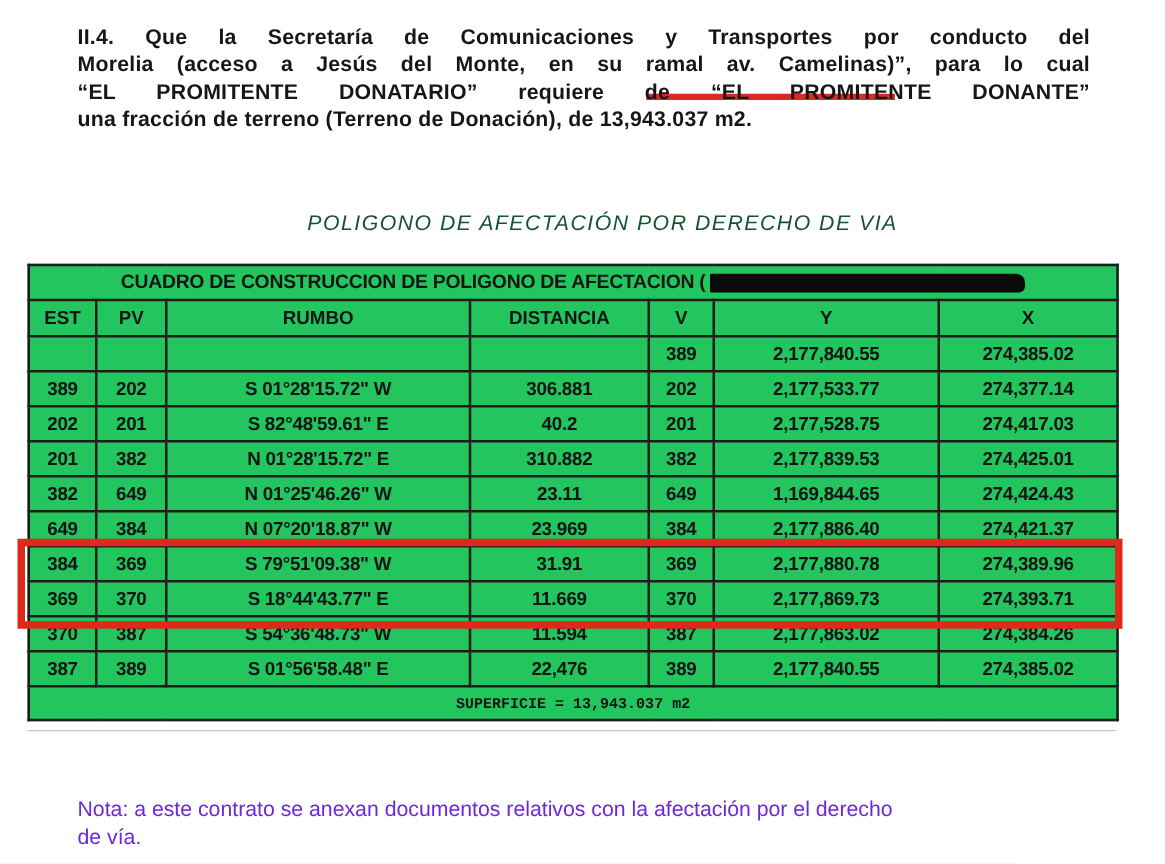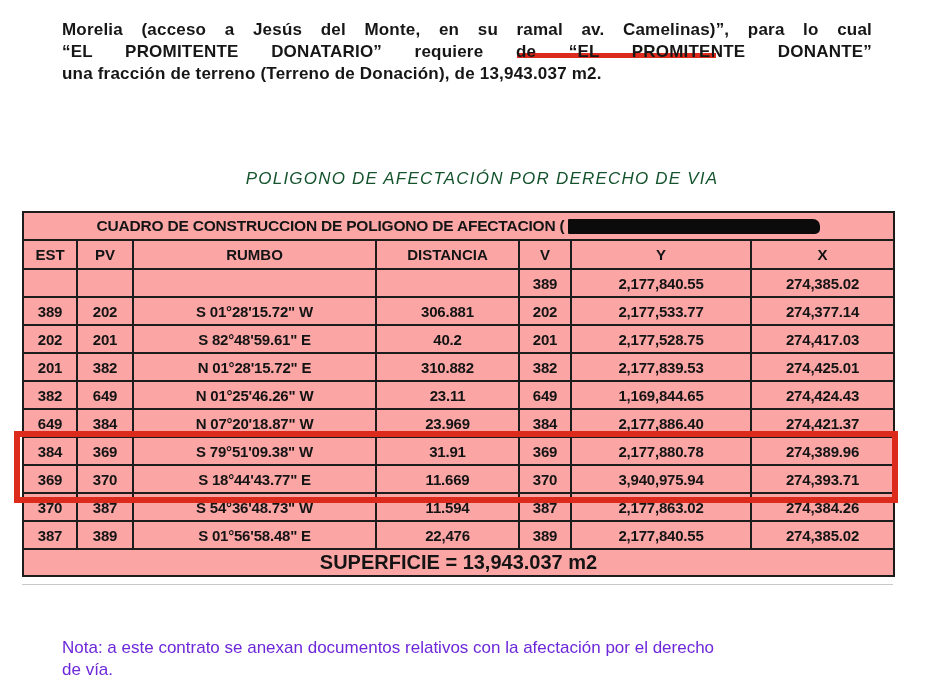--- a/index.html
+++ b/index.html
@@ -27,33 +27,33 @@
   .doc-title {
     position:absolute; top:169px; left:32px; width:900px;
     text-align:center; font-size:17px; font-weight:400;
     letter-spacing:1.2px; color:#14532d;font-style:italic;
   }
 
   
   table.survey {
     position:absolute; left:22px; top:211px;
     width:871px; border-collapse:collapse; table-layout:fixed;
-    background:#fca5a5;
+    background:#22c55e;
   }
   table.survey td, table.survey th {
     border:2px solid #1c1c1c;
     font-size:15px; text-align:center; vertical-align:middle;
     padding:0; overflow:hidden; white-space:nowrap;
   }
   tr.tbl-title-row td { height:26px; border-bottom-width:2px; }
   .tbl-title-inner { display:flex; align-items:center; justify-content:center; gap:4px; font-weight:700; font-size:15.5px; letter-spacing:-0.2px; }
   .redact-bar { display:inline-block; width:252px; height:15px; background:#0b0b0b; border-radius:1px 7px 5px 1px; }
   tr.cols th { height:27px; font-weight:700; font-size:15px; }
   tbody.survey-body td { height:26px; font-weight:700; letter-spacing:-0.2px; }
-  tr.tbl-footer-row td { height:25px; font-weight:700; font-size:20px; }
+  tr.tbl-footer-row td { height:25px; font-weight:700; font-size:12px;font-family:Liberation Mono, monospace; }
 
   
   .red-box {
     position:absolute; left:14px; top:431px;
     width:884px; height:72px;
     box-sizing:border-box;
     border:6px solid #dc2a1c;
     pointer-events:none;
   }
 
@@ -65,20 +65,21 @@
 
   
   .scan-line { position:absolute; left:22px; top:584px; width:871px; height:1px; background:#c9c9c9; }
 </style>
 </head>
 <body>
 
 <div class="page">
 
   <div class="para">
+    <div class="pline"><span>II.4. Que la Secretaría de Comunicaciones y Transportes por conducto del</span></div>
     <div class="pline"><span>Morelia (acceso a Jesús del Monte, en su </span><span class="u-red" style="border-bottom-color: rgb(220, 42, 28);">ramal av. Camelinas)</span><span>”, para lo cual</span></div>
     <div class="pline"><span>“EL PROMITENTE DONATARIO” requiere de “EL PROMITENTE DONANTE”</span></div>
     <div class="pline lastline"><span>una fracción de terreno (Terreno de Donación), de 13,943.037 m2.</span></div>
   </div>
 
   <div class="doc-title">POLIGONO DE AFECTACIÓN POR DERECHO DE VIA</div>
 
   <table class="survey">
     <colgroup>
       <col style="width:54px">
@@ -171,21 +172,21 @@
           <td>369</td>
           <td>2,177,880.78</td>
           <td>274,389.96</td>
         </tr>
         <tr>
           <td>369</td>
           <td>370</td>
           <td>S 18°44'43.77" E</td>
           <td>11.669</td>
           <td>370</td>
-          <td>3,940,975.94</td>
+          <td>2,177,869.73</td>
           <td>274,393.71</td>
         </tr>
         <tr>
           <td>370</td>
           <td>387</td>
           <td>S 54°36'48.73" W</td>
           <td>11.594</td>
           <td>387</td>
           <td>2,177,863.02</td>
           <td>274,384.26</td>

